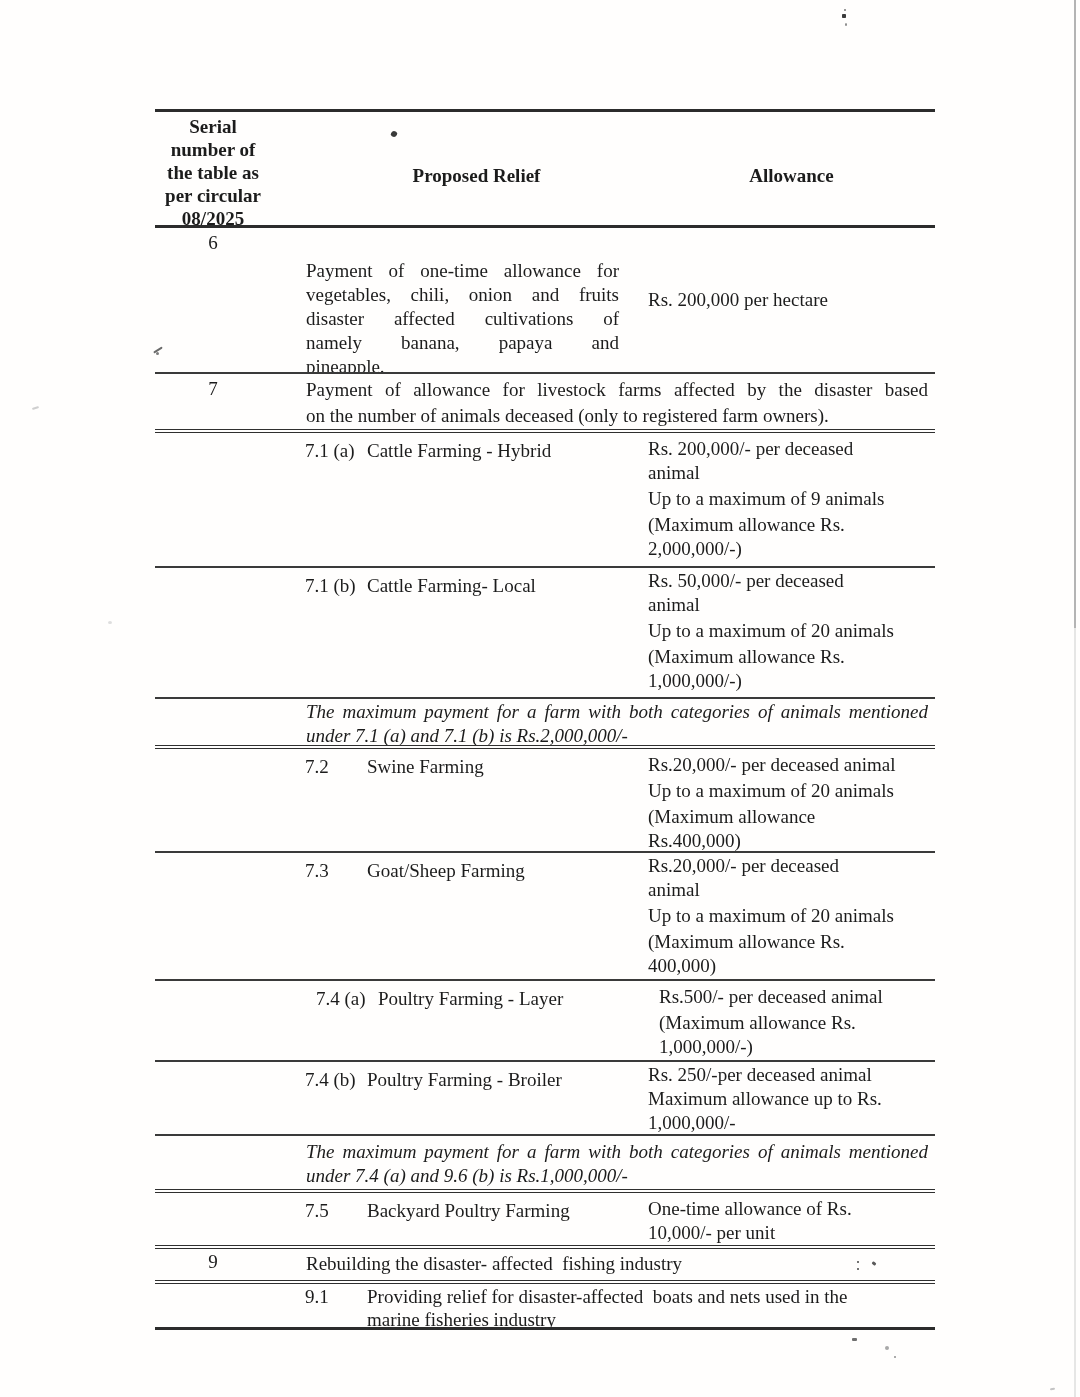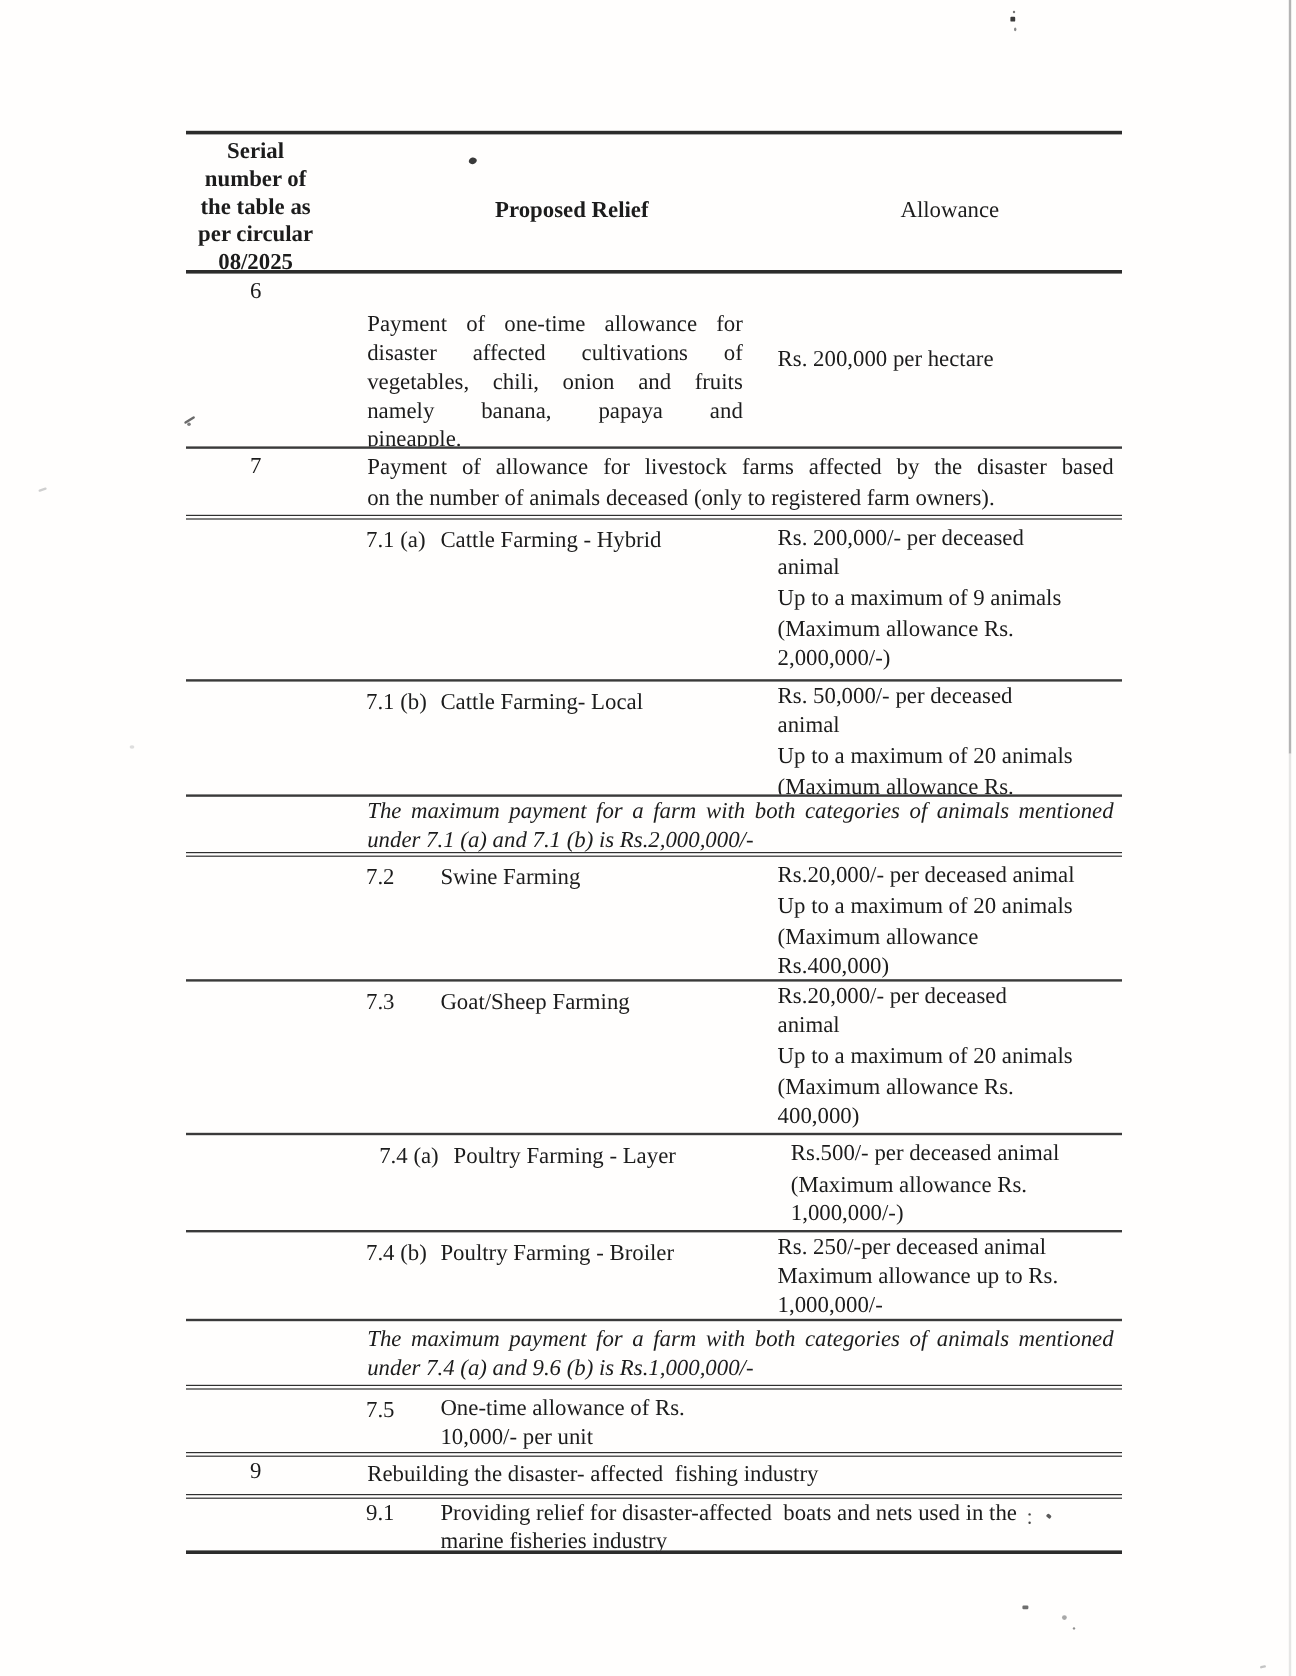--- a/index.html
+++ b/index.html
@@ -20,42 +20,42 @@
     border-top:3px solid #2c2c2c;
   }
   .row { display:flex; border-bottom:2px solid #3a3a3a; overflow:hidden; }
   .bb-thick { border-bottom:3px solid #2c2c2c; }
   .bb-dbl   { border-bottom:4px double #2f2f2f; }
 
   .r-header { height:116px; }
   .r-6   { height:146px; }
   .r-7   { height:59px;  }
   .r-71a { height:135px; }
-  .r-71b { height:96px; }
+  .r-71b { height:131px; }
   .r-note1 { height:50px; }
   .r-72  { height:104px; }
   .r-73  { height:128px; }
   .r-74a { height:81px;gap:11px;  }
   .r-74b { height:74px;  }
   .r-note2 { height:57px; }
   .r-75  { height:56px;  }
   .r-9   { height:35px;  }
   .r-91  { height:46px;  }
 
   .col-serial { width:150px; flex:none; }
   .serial-cell { width:112px; margin-left:2px; text-align:center; padding-top:4px; }
   .col-main { width:630px; flex:none; display:flex; }
 
   
   .h-serial {
     width:112px; margin-left:2px; text-align:center; font-weight:bold;
     line-height:23px; padding-top:3px;
   }
   .h-relief { width:343px; text-align:center; font-weight:bold; padding-top:53px; }
-  .h-allow  { width:287px; text-align:center; font-weight:normal; padding-top:53px; }
+  .h-allow  { width:287px; text-align:center; font-weight:bold; padding-top:53px; }
 
   
   .num   { width:62px; flex:none; padding-top:5px; line-height:25px; }
   .label { width:281px; flex:none; padding-top:5px; line-height:25px; }
   .relief { width:343px; flex:none; padding:2px 29px 0 1px; line-height:24px;margin-top:29px; }
   .allow {
     width:287px; flex:none; padding:4px 2px 0 0; line-height:24px;
   }
   .allow .para { white-space:pre-line; margin-bottom:2px; }
   .allow-mid { display:flex; align-items:center; padding-top:0; }
@@ -94,22 +94,22 @@
       </div>
     </div>
 
     <div class="row r-6">
       <div class="col-serial">
         <div class="serial-cell">6</div>
       </div>
       <div class="col-main">
         <div class="relief">
             <div class="jline">Payment of one-time allowance for</div>
+            <div class="jline">vegetables, chili, onion and fruits</div>
             <div class="jline">disaster affected cultivations of</div>
-            <div class="jline">vegetables, chili, onion and fruits</div>
             <div class="jline">namely banana, papaya and</div>
             <div class="jline">pineapple.</div>
           </div>
         <div class="allow allow-mid">
           <div>Rs. 200,000 per hectare</div>
         </div>
       </div>
     </div>
 
     <div class="row r-7 bb-dbl">
@@ -226,20 +226,21 @@
             <div class="jline">The maximum payment for a farm with both categories of animals mentioned</div>
             <div class="jline">under 7.4 (a) and 9.6 (b) is Rs.1,000,000/-</div>
           </div>
       </div>
     </div>
 
     <div class="row r-75 bb-dbl">
       <div class="col-serial"></div>
       <div class="col-main">
         <div class="num">7.5</div>
+        <div class="label">Backyard Poultry Farming</div>
         <div class="allow">
             <div class="para">One-time allowance of Rs.
 10,000/- per unit</div>
           </div>
       </div>
     </div>
 
     <div class="row r-9 bb-dbl">
       <div class="col-serial">
         <div class="serial-cell" style="padding-top:2px">9</div>

